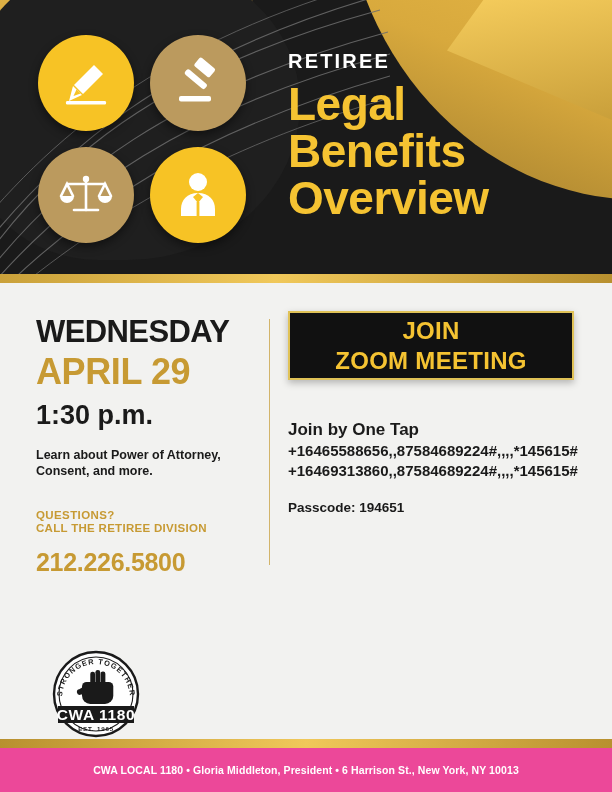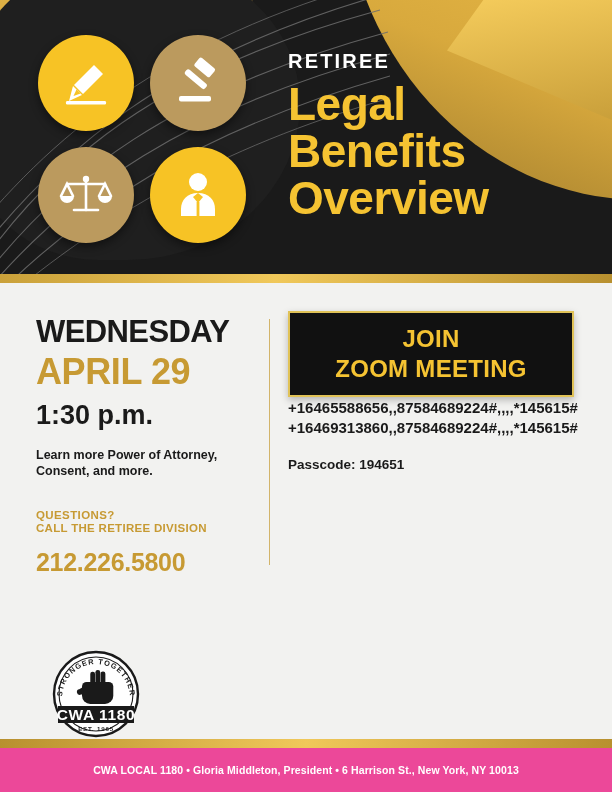--- a/index.html
+++ b/index.html
@@ -174,21 +174,21 @@
     width: 1px; height: 246px;
     background: #d2b46a;
   }
 
   .right-col {
     position: absolute;
     left: 288px; top: 28px;
     width: 290px;
   }
   .zoom-btn {
-    width: 286px; height: 86px;
+    width: 286px; height: 69px;
     background: #111111;
     border: 2px solid #e0c257;
     box-shadow: 0 3px 7px rgba(0,0,0,0.25);
     display: flex;
     flex-direction: column;
     align-items: center;
     justify-content: center;
     cursor: pointer;
   }
   .zoom-btn span {
@@ -340,37 +340,38 @@
     <div class="hdr-bottom-gold"></div>
   </div>
 
   <div class="body-area">
 
     <div class="left-col">
       <div class="day">WEDNESDAY</div>
       <div class="date">APRIL 29</div>
       <div class="time">1:30 p.m.</div>
       <div class="blurb">
-        <div>Learn more Power of Attorney,</div>
+        <div>Learn about Power of Attorney,</div>
         <div>Consent, and more.</div>
       </div>
       <div class="questions">
         <div class="q-line1">QUESTIONS?</div>
         <div class="q-line2">CALL THE RETIREE DIVISION</div>
         <div class="q-phone">212.226.5800</div>
       </div>
     </div>
 
     <div class="divider"></div>
 
     <div class="right-col">
       <div class="zoom-btn">
         <span>JOIN</span>
         <span>ZOOM MEETING</span>
       </div>
+      <div class="join-heading">Join by One Tap</div>
       <div class="join-num">+16465588656,,87584689224#,,,,*145615#</div>
       <div class="join-num">+16469313860,,87584689224#,,,,*145615#</div>
       <div class="meet-info">
         <div>Passcode: 194651</div>
       </div>
     </div>
   </div>
 
   <div class="logo-wrap">
     <svg width="128" height="96" viewBox="0 0 128 96">

